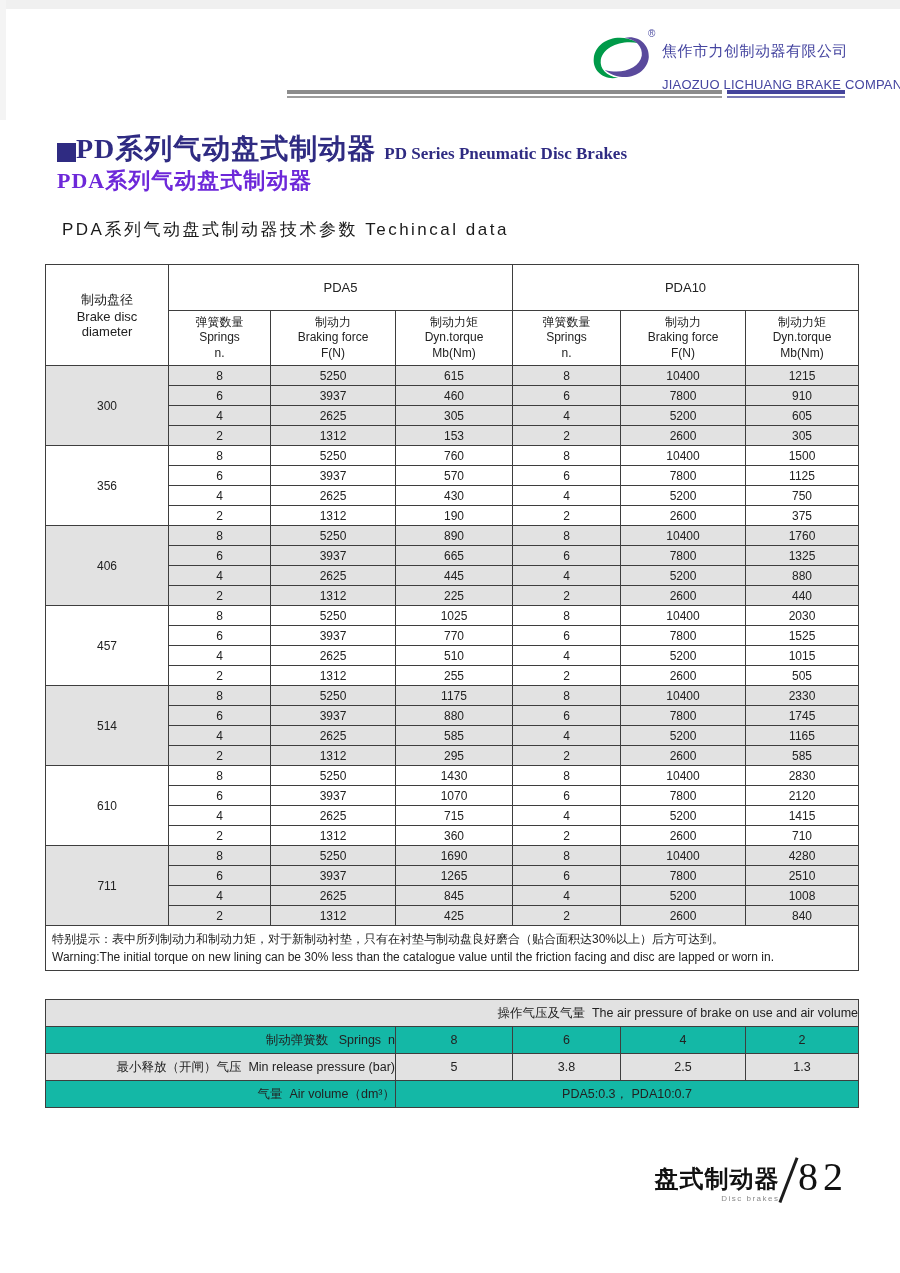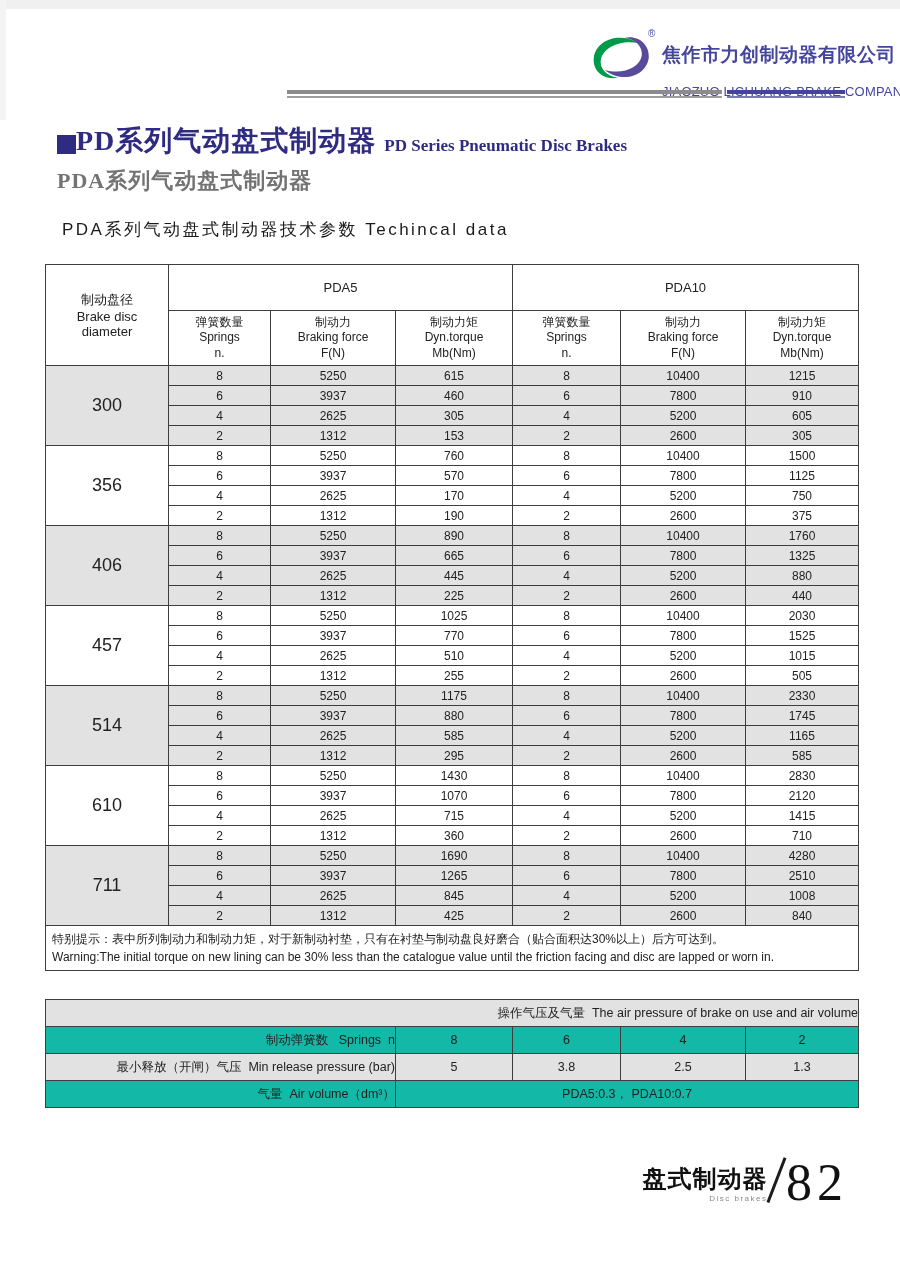--- a/index.html
+++ b/index.html
@@ -10,87 +10,87 @@
     width:900px; height:1273px; position:relative; overflow:hidden;
   }
   .scan-edge-top { position:absolute; top:0; left:0; width:900px; height:9px; background:#f0f0f0; }
   .scan-edge-left { position:absolute; top:0; left:0; width:6px; height:120px; background:#f4f4f4; }
 
   
   .logo-wrap { position:absolute; left:588px; top:30px; width:64px; height:58px; }
   .logo-wrap svg { width:100%; height:100%; }
   .reg-mark { position:absolute; left:648px; top:28px; font-size:10px; color:#4a4aa0; }
   .company-block { position:absolute; left:662px; top:42px; width:200px; }
-  .company-cn { font-size:19px; font-weight:bold; color:#4545a0; letter-spacing:0.5px; white-space:nowrap; }
+  .company-cn { font-size:15px; font-weight:normal; color:#4545a0; letter-spacing:0.5px; white-space:nowrap; }
   .company-en { font-size:13px; font-weight:normal; color:#4545a0; letter-spacing:0.2px; margin-top:16px; white-space:nowrap; }
 
   .hbar { position:absolute; top:90px; }
   .hbar .thick { height:4px; }
   .hbar .thin  { height:2px; margin-top:2px; }
   .hbar-gray  { left:287px; width:435px; }
   .hbar-gray .thick { background:#8c8c8c; }
   .hbar-gray .thin  { background:#9d9d9d; }
   .hbar-purple { left:727px; width:118px; }
   .hbar-purple .thick { background:#44449c; }
   .hbar-purple .thin  { background:#7a7ab5; }
 
   
-  .title-row { position:absolute; left:57px; top:122px; display:flex; align-items:baseline; }
+  .title-row { position:absolute; left:57px; top:130px; display:flex; align-items:baseline; }
   .title-bullet { width:19px; height:19px; background:#2f2b82; align-self:center; margin-top:6px; }
   .main-title-cn {
     font-family:"Liberation Serif", serif; font-weight:bold;
     font-size:28px; color:#2f2b82; letter-spacing:1px;
   }
   .main-title-en {
     font-family:"Liberation Serif", serif; font-weight:bold;
     font-size:17px; color:#2f2b82; margin-left:8px; position:relative; top:1px;
   }
   .subtitle-cn {
     position:absolute; left:57px; top:166px;
     font-family:"Liberation Serif", serif; font-weight:bold;
-    font-size:22px; color:#737373; letter-spacing:1px;
+    font-size:22px; color:#6d28d9; letter-spacing:1px;
   }
   .section-title {
     position:absolute; left:62px; top:218px;
     font-size:17px; color:#1a1a1a; letter-spacing:2.5px;
   }
 
   
   table { border-collapse:collapse; table-layout:fixed; }
   .spec-table { position:absolute; left:45px; top:264px; width:813px; }
   .spec-table th, .spec-table td {
     border:1px solid #3e3e3e; text-align:center; vertical-align:middle;
     font-size:12px; font-weight:normal; color:#222; background:#fff;
   }
   .spec-table { border:1.5px solid #3e3e3e; }
   .spec-table thead tr:first-child th { height:46px; font-size:13px; }
   .spec-table thead tr:last-child th { height:55px; line-height:1.3; }
   .spec-table tbody td { height:20px; }
   .spec-table tr.band td { background:#e2e2e2; }
-  .spec-table td.diam { font-size:18px; }
+  .spec-table td.diam { font-size:12px; }
   .spec-table td.note-cell {
     text-align:left; padding:4px 6px; line-height:1.5; height:auto; background:#fff;
   }
 
   .pressure-table { position:absolute; left:45px; top:999px; width:813px; border:1.5px solid #3e3e3e; }
   .pressure-table td {
     border:1px solid #3e3e3e; font-size:12.5px; color:#222;
     height:27px; text-align:center; vertical-align:middle; background:#14b8a6;
   }
   .pressure-table td.label { text-align:right; padding-left:7px; white-space:pre-wrap; }
   .pressure-table tr.band td { background:#e2e2e2; }
 
   
   .footer { position:absolute; top:1156px; right:52px; display:flex; align-items:flex-start; }
   .footer-cn-block { text-align:right; padding-top:7px; }
   .footer-label-cn { font-size:24px; font-weight:bold; color:#111; letter-spacing:1px; }
   .footer-label-en { font-size:8px; color:#8a8a8a; letter-spacing:1.5px; margin-top:-1px; }
   .footer-slash { width:2.5px; height:48px; background:#1c1c1c; transform:rotate(21deg); margin:0 9px 0 7px; }
   .footer-page-num {
-    font-family:"Liberation Serif", serif; font-size:52px; color:#111;
+    font-family:"Liberation Serif", serif; font-size:40px; color:#111;
     letter-spacing:5px; line-height:1.05;
   }
 </style>
 </head>
 <body>
 
 <div class="scan-edge-top"></div>
 <div class="scan-edge-left"></div>
 
 <div class="logo-wrap">
@@ -221,21 +221,21 @@
         <td>6</td>
         <td>3937</td>
         <td>570</td>
         <td>6</td>
         <td>7800</td>
         <td>1125</td>
       </tr>
       <tr>
         <td>4</td>
         <td>2625</td>
-        <td>170</td>
+        <td>430</td>
         <td>4</td>
         <td>5200</td>
         <td>750</td>
       </tr>
       <tr>
         <td>2</td>
         <td>1312</td>
         <td>190</td>
         <td>2</td>
         <td>2600</td>

